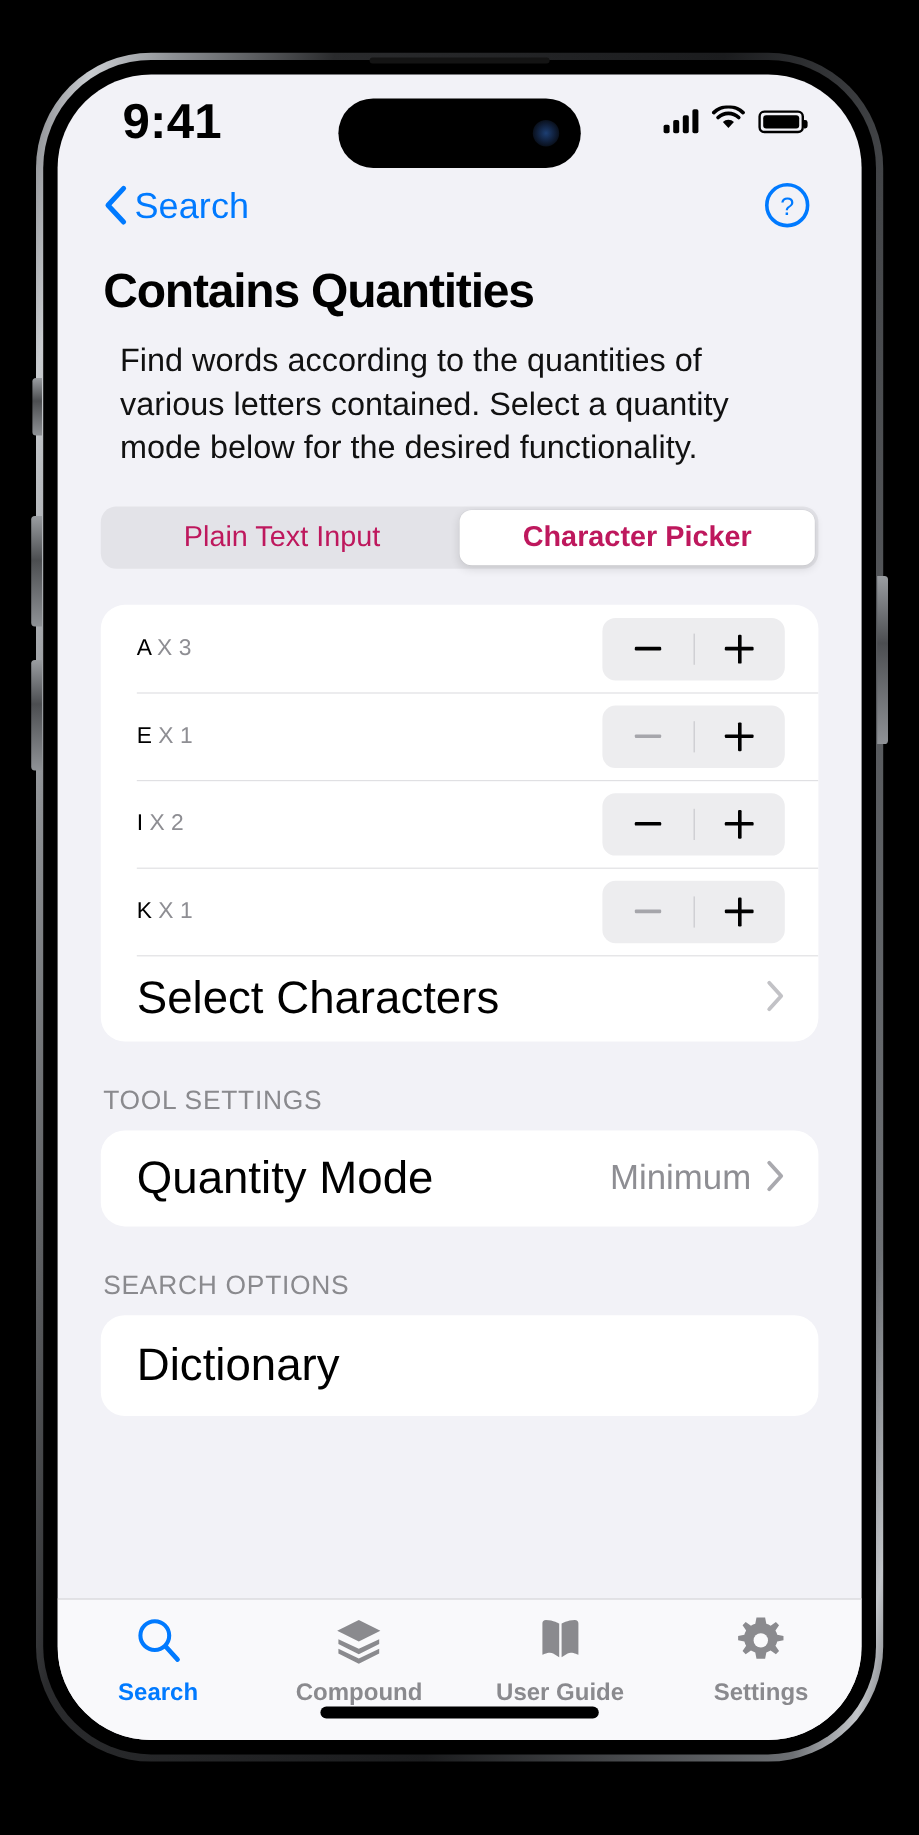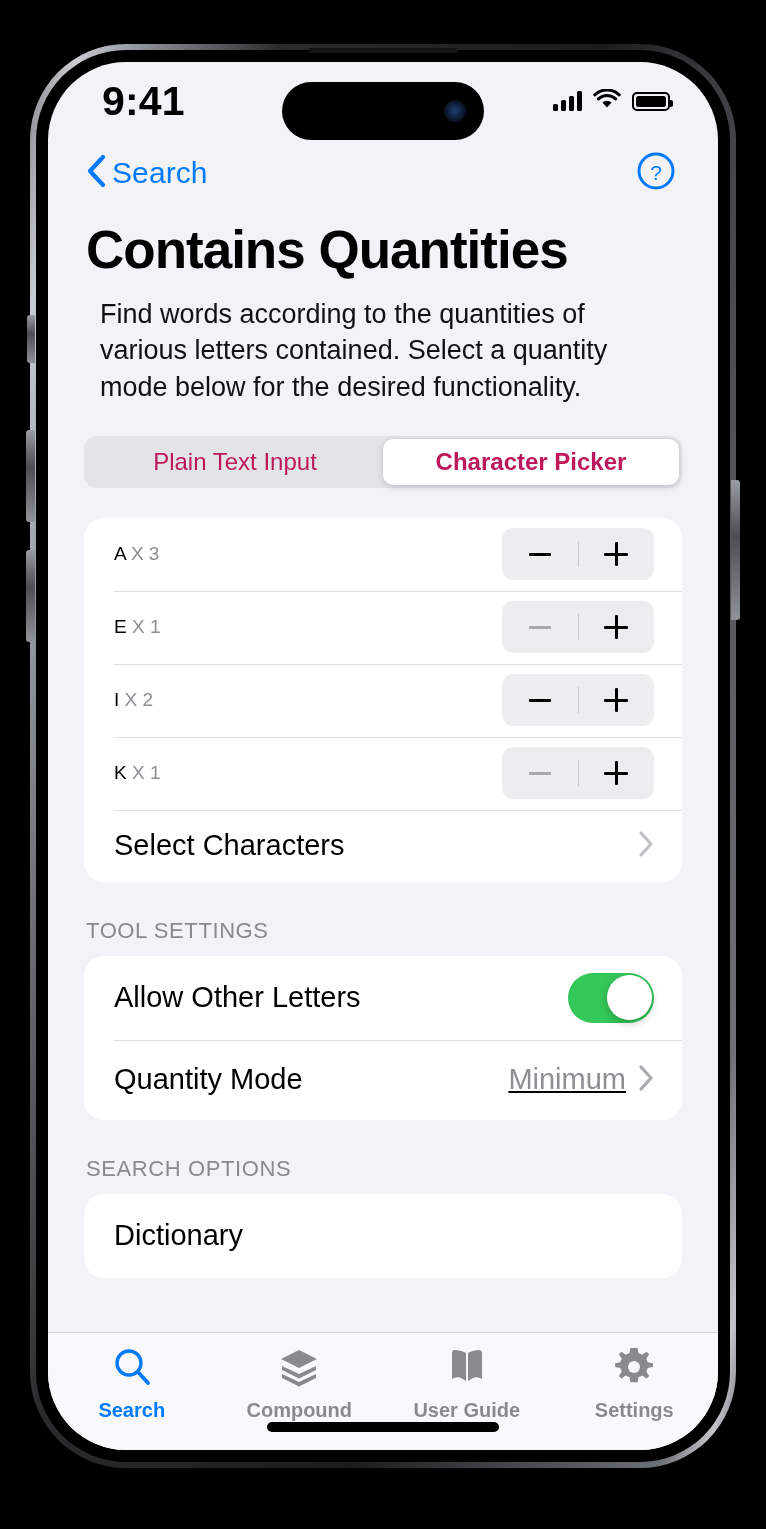--- a/index.html
+++ b/index.html
@@ -93,21 +93,21 @@
     padding: 6px 42px 0 38px; height: 60px;
   }
   #back-button { display:flex; align-items:center; gap:6px; cursor:pointer; }
   #back-label { font-size: 30px; color: #007AFF; letter-spacing: .1px; }
   #help-button { cursor:pointer; display:flex; }
 
   
   #content { padding: 0 0 0 0; }
 
   #page-title {
-    font-size: 53px; font-weight: 700; letter-spacing: -1.0px;
+    font-size: 40px; font-weight: 700; letter-spacing: -1.0px;
     padding: 22px 28px 0 38px; color: #000; line-height: 1.05;
   }
   #page-description {
     font-size: 27px; line-height: 1.36; color: #111;
     padding: 18px 44px 0 40px;
     margin-left: 12px;
   }
 
   
   #segmented-control {
@@ -132,23 +132,23 @@
   .card.top-gap { margin-top: 30px; }
 
   .row {
     display:flex; align-items:center; justify-content:space-between;
     padding: 0 28px 0 30px; min-height: 72px; position:relative;
   }
   .row + .row::before {
     content:""; position:absolute; left:30px; right:0; top:0; height:1px;
     background:#E0E0E3;
   }
-  .row-label { font-size: 29px; color:#000; }
+  .row-label { font-size: 38px; color:#000; }
   .row-value { font-size: 29px; color:#8E8E93; }
-  .row-right { display:flex; align-items:center; gap: 12px; text-decoration: underline; }
+  .row-right { display:flex; align-items:center; gap: 12px; }
 
   
   .letter-row { min-height: 73px; }
   .letter-text { font-size: 19px; color:#000; }
   .letter-text .mult { color:#8E8E93; }
 
   
   .stepper {
     display:flex; align-items:center;
     background:#EDEDEF; border-radius: 11px;
@@ -349,26 +349,20 @@
             <span class="chev-right">
               <svg width="16" height="28" viewBox="0 0 16 28">
                 <path d="M3 3 L13 14 L3 25" stroke="#C2C2C6" stroke-width="3.2" fill="none" stroke-linecap="round" stroke-linejoin="round"></path>
               </svg>
             </span>
           </div>
         </div>
 
         <div class="section-header">TOOL SETTINGS</div>
         <div class="card">
-          <div class="row" style="min-height:84px;">
-            <span class="row-label">Allow Other Letters</span>
-            <span class="toggle">
-              <span class="knob"></span>
-            </span>
-          </div>
           <div class="row" style="min-height:80px;">
             <span class="row-label">Quantity Mode</span>
             <span class="row-right">
               <span class="row-value">Minimum</span>
               <span class="chev-right">
                 <svg width="16" height="28" viewBox="0 0 16 28">
                   <path d="M3 3 L13 14 L3 25" stroke="#A9A9AE" stroke-width="3.2" fill="none" stroke-linecap="round" stroke-linejoin="round"></path>
                 </svg>
               </span>
             </span>

